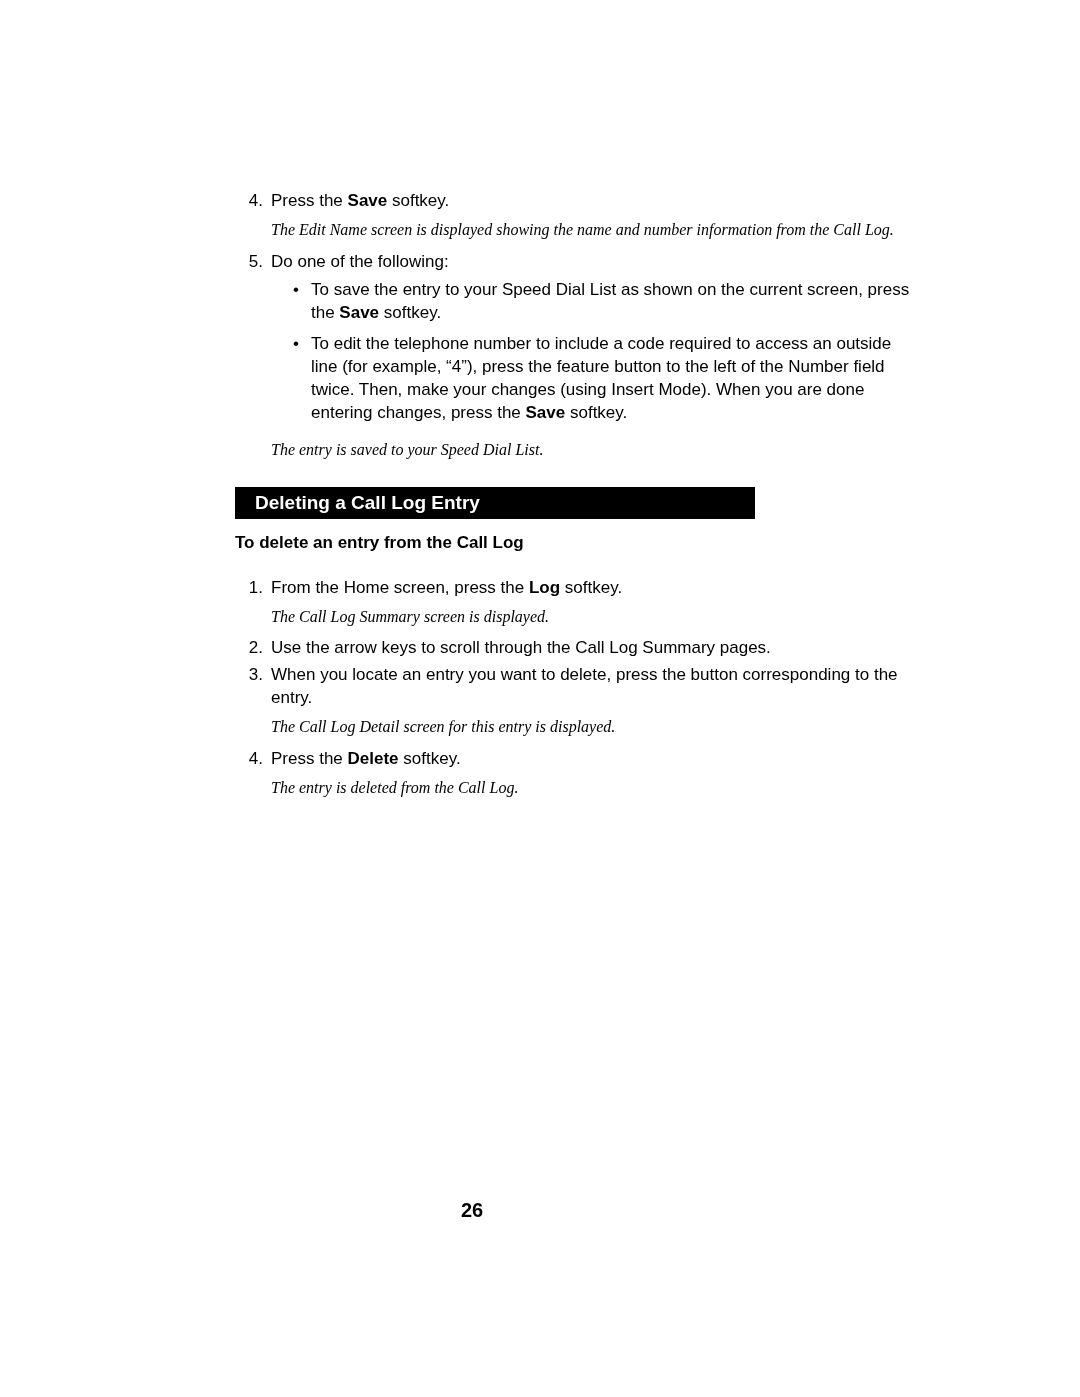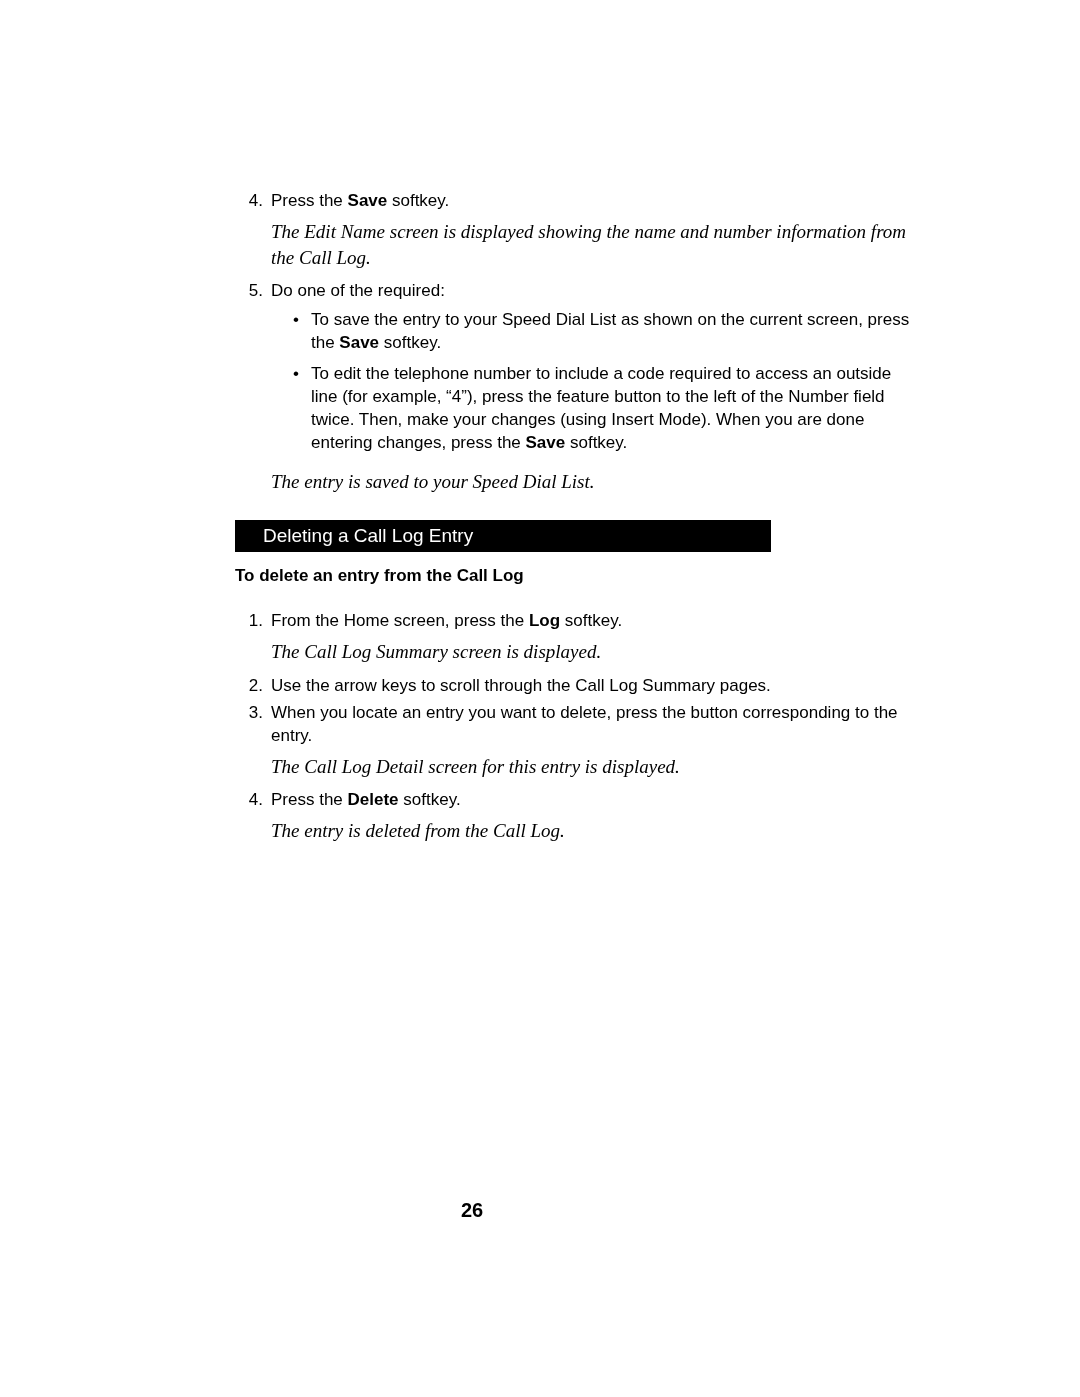--- a/index.html
+++ b/index.html
@@ -26,21 +26,21 @@
     flex: 0 0 28px;
     text-align: right;
     padding-right: 8px;
   }
   .ol-body {
     flex: 1;
   }
   .italic-note {
     font-family: Georgia, "Times New Roman", serif;
     font-style: italic;
-    font-size: 19px;
+    font-size: 16px;
     line-height: 1.35;
     margin: 6px 0 10px 36px;
   }
   .bullets {
     margin: 6px 0 2px 0;
   }
   .bullet-item {
     display: flex;
     font-size: 17px;
     line-height: 1.35;
@@ -50,23 +50,23 @@
   .bullet-dot {
     flex: 0 0 18px;
   }
   .bullet-body {
     flex: 1;
   }
   .bold { font-weight: bold; }
   .section-bar {
     background: #000000;
     color: #ffffff;
-    font-weight: normal;
+    font-weight: bold;
     font-size: 19px;
-    padding: 5px 28px;
+    padding: 5px 20px;
     margin: 26px 0 14px 0;
     width: 480px;
   }
   .sub-heading {
     font-weight: bold;
     font-size: 17px;
     margin: 0 0 24px 0;
   }
   .page-number {
     position: absolute;
@@ -88,21 +88,21 @@
     <div class="ol-body">
       <span>Press the </span><span class="bold">Save</span><span> softkey.</span>
     </div>
   </div>
 
   <div class="italic-note">The Edit Name screen is displayed showing the name and number information from the Call Log.</div>
 
   <div class="ol-item">
     <div class="ol-num">5.</div>
     <div class="ol-body">
-      <span>Do one of the required:</span>
+      <span>Do one of the following:</span>
 
       <div class="bullets">
         <div class="bullet-item">
           <div class="bullet-dot">•</div>
           <div class="bullet-body">
             <span>To save the entry to your Speed Dial List as shown on the current screen, press the </span><span class="bold">Save</span><span> softkey.</span>
           </div>
         </div>
         <div class="bullet-item">
           <div class="bullet-dot">•</div>

